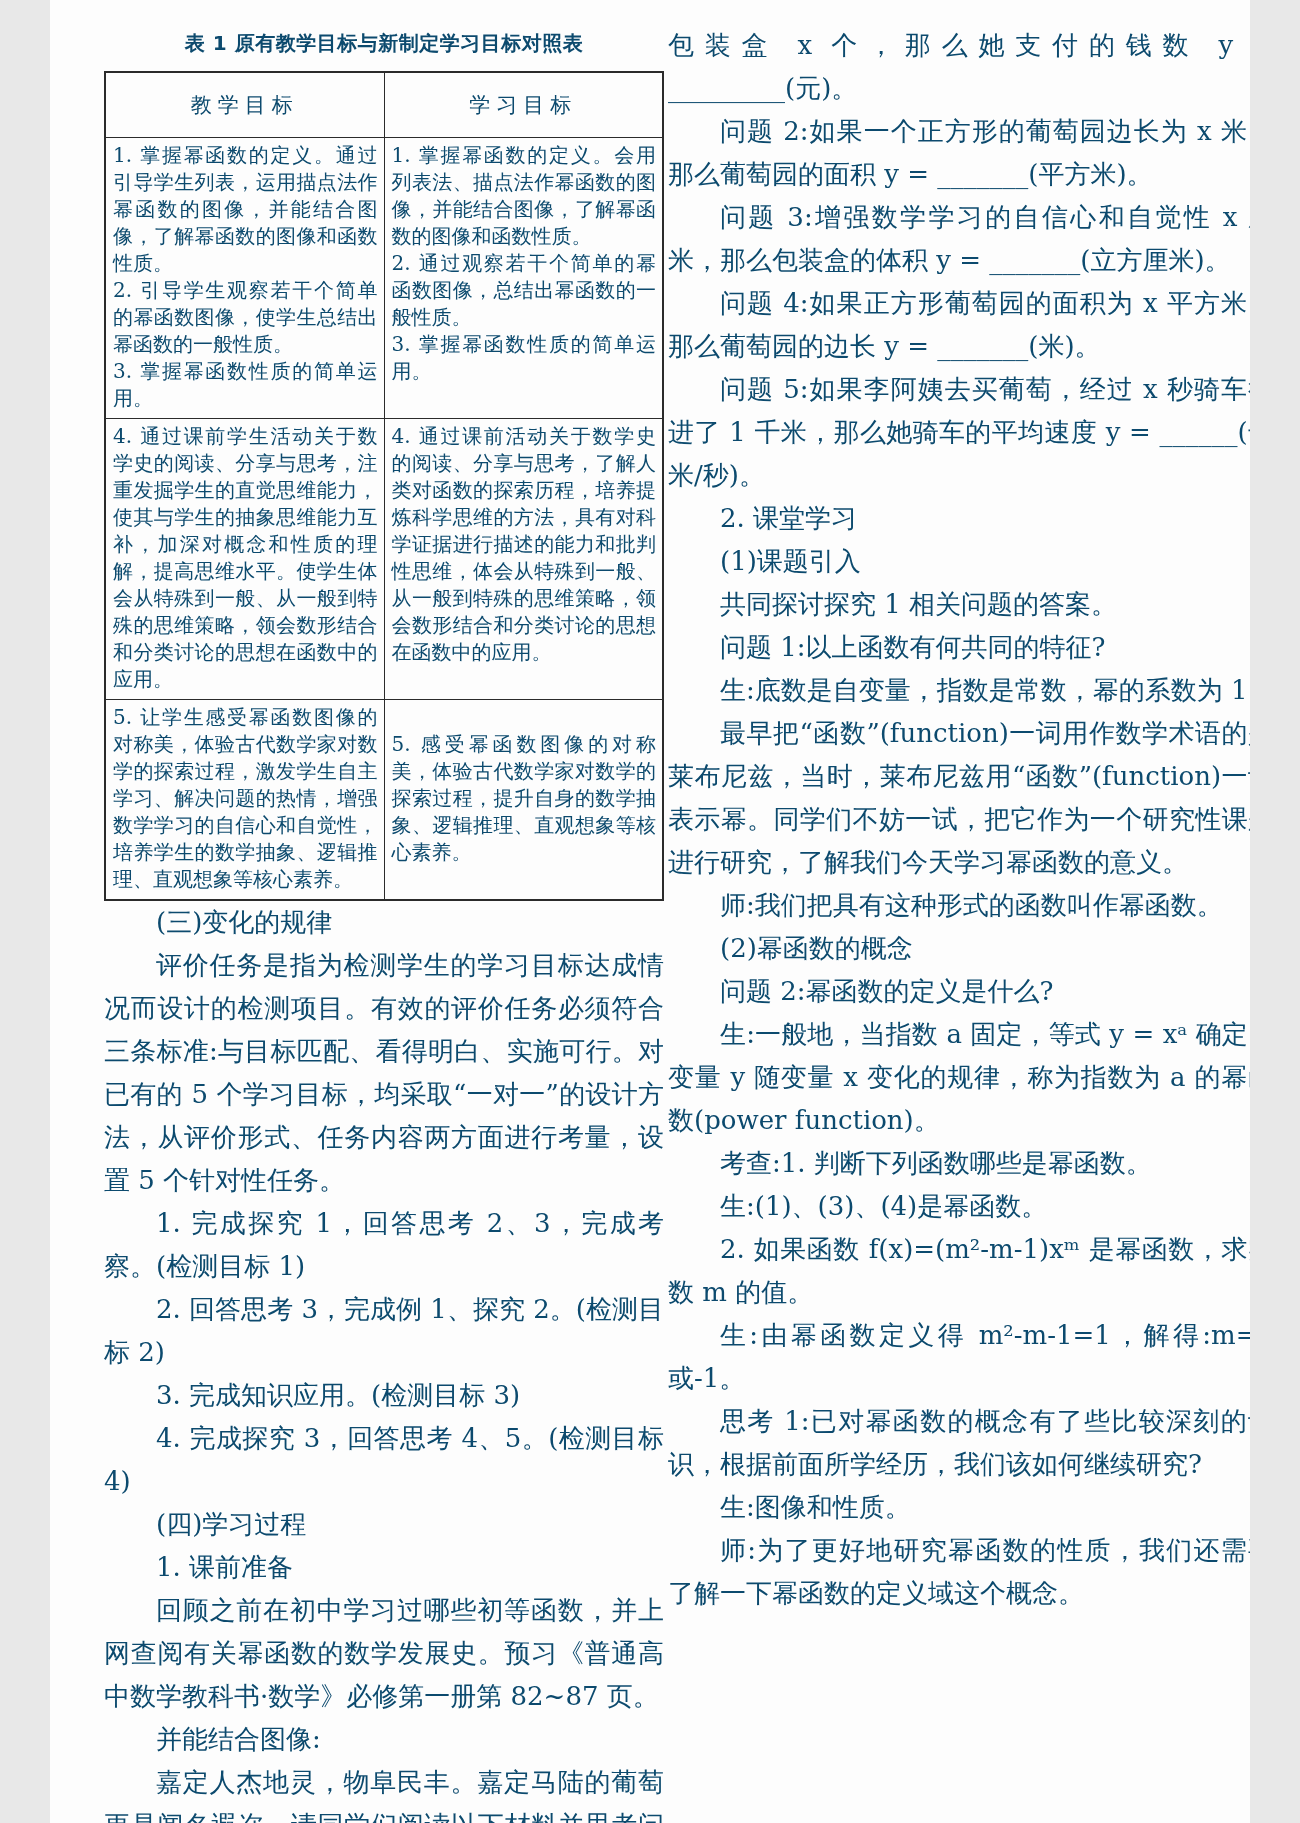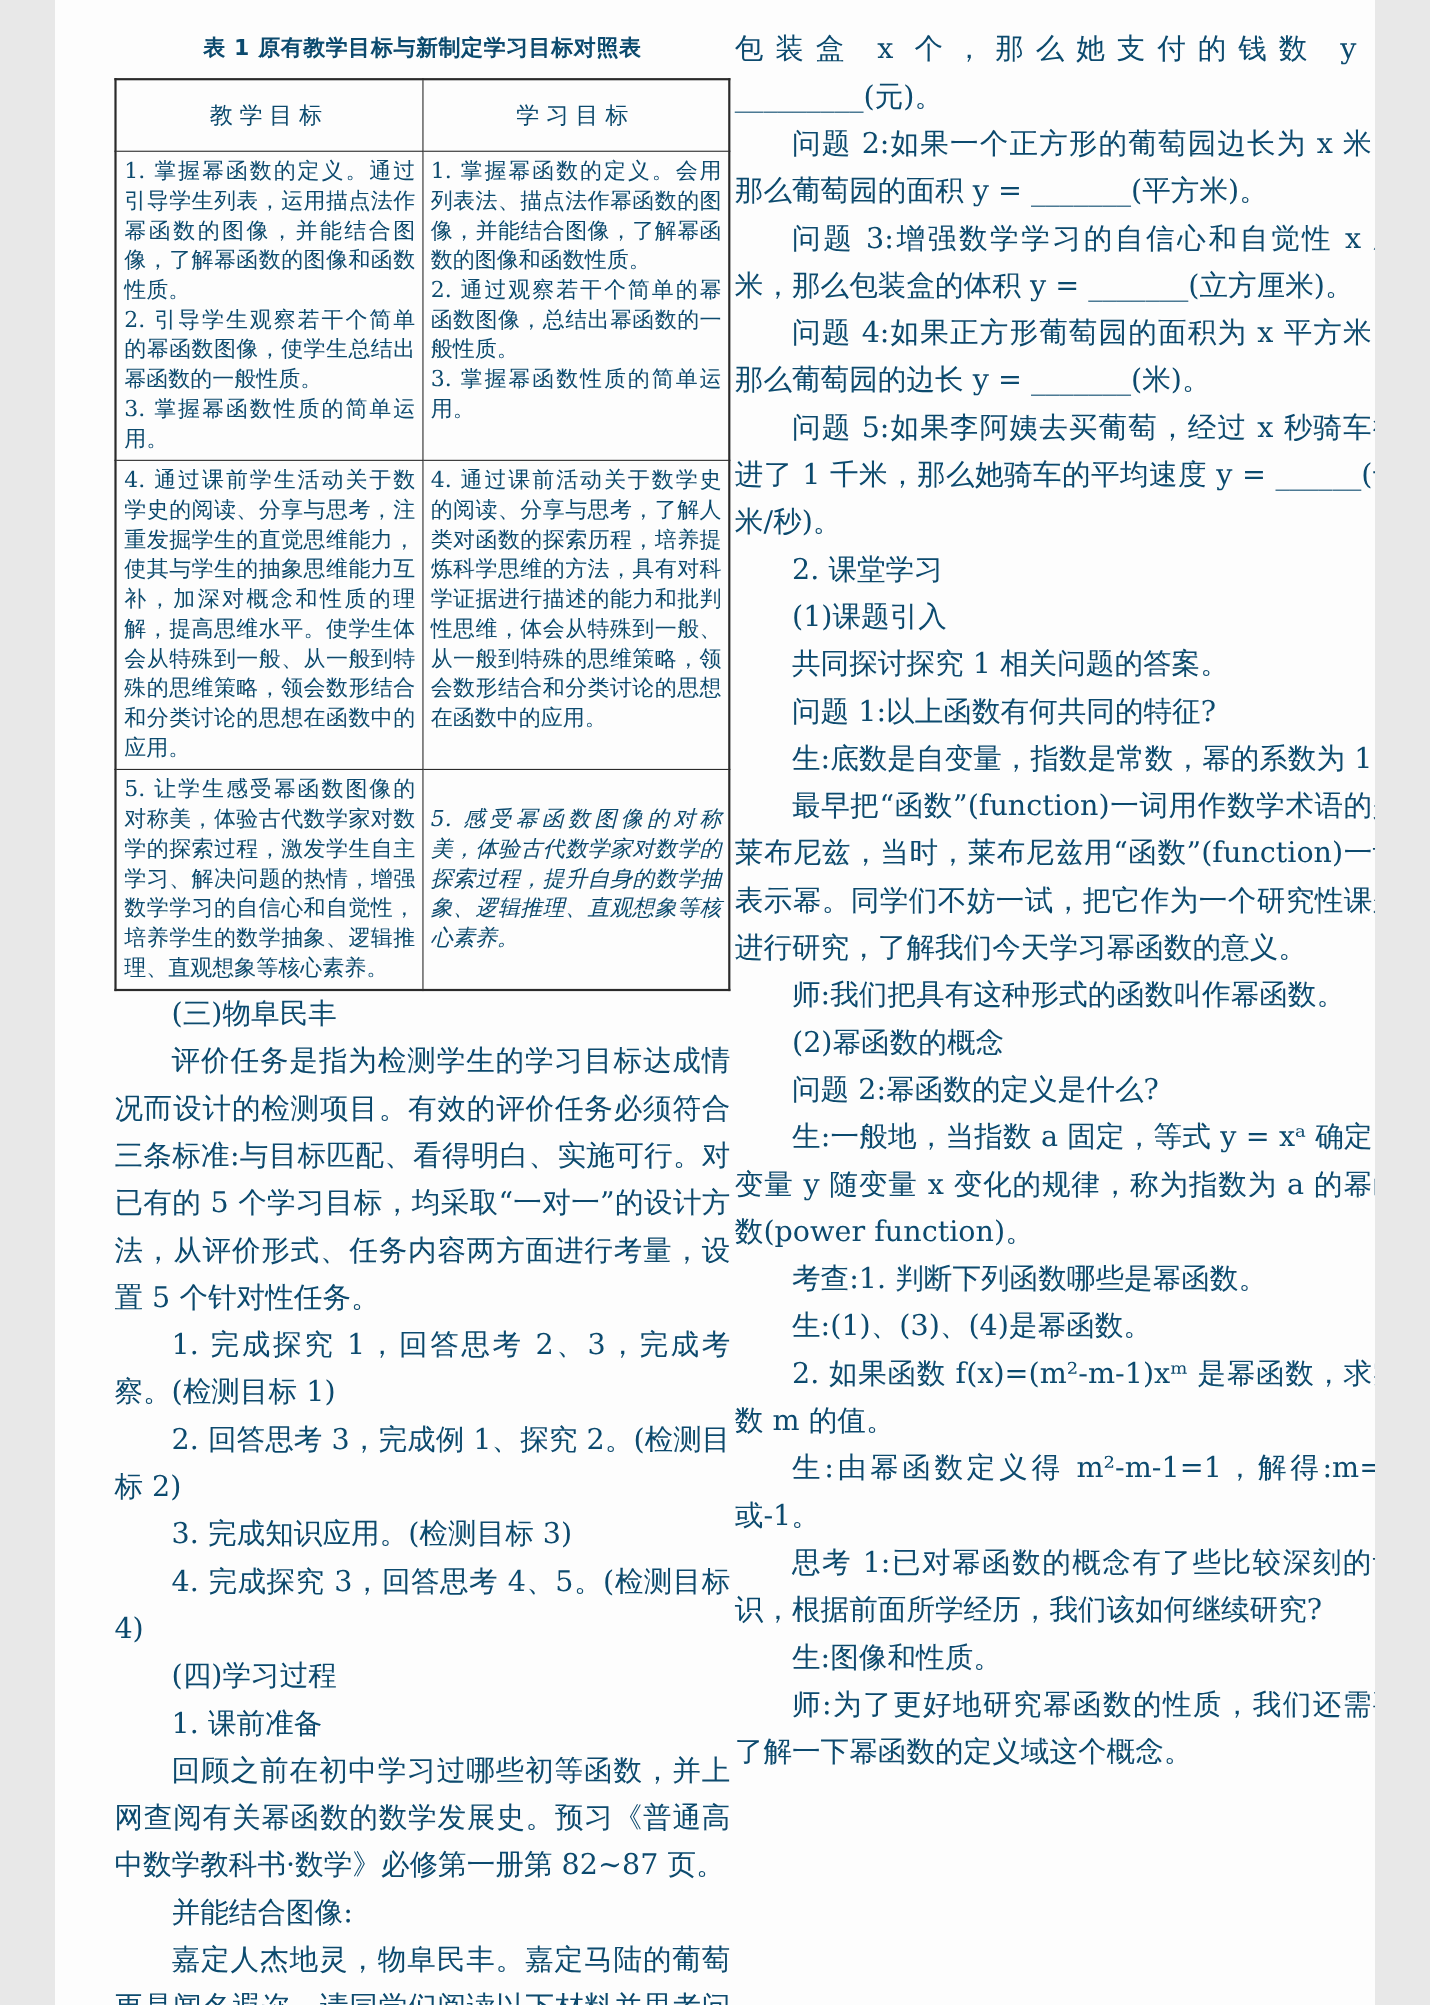--- a/index.html
+++ b/index.html
@@ -39,21 +39,21 @@
     text-align:center;
     letter-spacing:6px;
   }
   .goals td {
     font-size:20px;
     line-height:27px;
     padding:4px 6px 6px 7px;
     vertical-align:top;
   }
   .goals td .goal-item { text-align:justify; }
-  .goals td.vmid { vertical-align:middle;font-style:italic; }
+  .goals td.vmid { vertical-align:middle; }
 
   
   .para {
     font-size:26px;
     line-height:43px;
     text-align:justify;
     text-indent:2em;
   }
   .flush { text-indent:0; }
 
@@ -109,21 +109,21 @@
           <td>
             <div class="goal-item">5. 让学生感受幂函数图像的对称美，体验古代数学家对数学的探索过程，激发学生自主学习、解决问题的热情，增强数学学习的自信心和自觉性，培养学生的数学抽象、逻辑推理、直观想象等核心素养。</div>
           </td>
           <td class="vmid">
             <div class="goal-item">5. 感受幂函数图像的对称美，体验古代数学家对数学的探索过程，提升自身的数学抽象、逻辑推理、直观想象等核心素养。</div>
           </td>
         </tr>
       </tbody>
     </table>
 
-    <div class="para">(三)物阜民丰</div>
+    <div class="para">(三)变化的规律</div>
     <div class="para">评价任务是指为检测学生的学习目标达成情况而设计的检测项目。有效的评价任务必须符合三条标准:与目标匹配、看得明白、实施可行。对已有的 5 个学习目标，均采取“一对一”的设计方法，从评价形式、任务内容两方面进行考量，设置 5 个针对性任务。</div>
     <div class="para">1. 完成探究 1，回答思考 2、3，完成考察。(检测目标 1)</div>
     <div class="para">2. 回答思考 3，完成例 1、探究 2。(检测目标 2)</div>
     <div class="para">3. 完成知识应用。(检测目标 3)</div>
     <div class="para">4. 完成探究 3，回答思考 4、5。(检测目标 4)</div>
     <div class="para">(四)学习过程</div>
     <div class="para">1. 课前准备</div>
     <div class="para">回顾之前在初中学习过哪些初等函数，并上网查阅有关幂函数的数学发展史。预习《普通高中数学教科书·数学》必修第一册第 82~87 页。</div>
     <div class="para">并能结合图像:</div>
     <div class="para">嘉定人杰地灵，物阜民丰。嘉定马陆的葡萄更是闻名遐迩，请同学们阅读以下材料并思考问题:</div>

